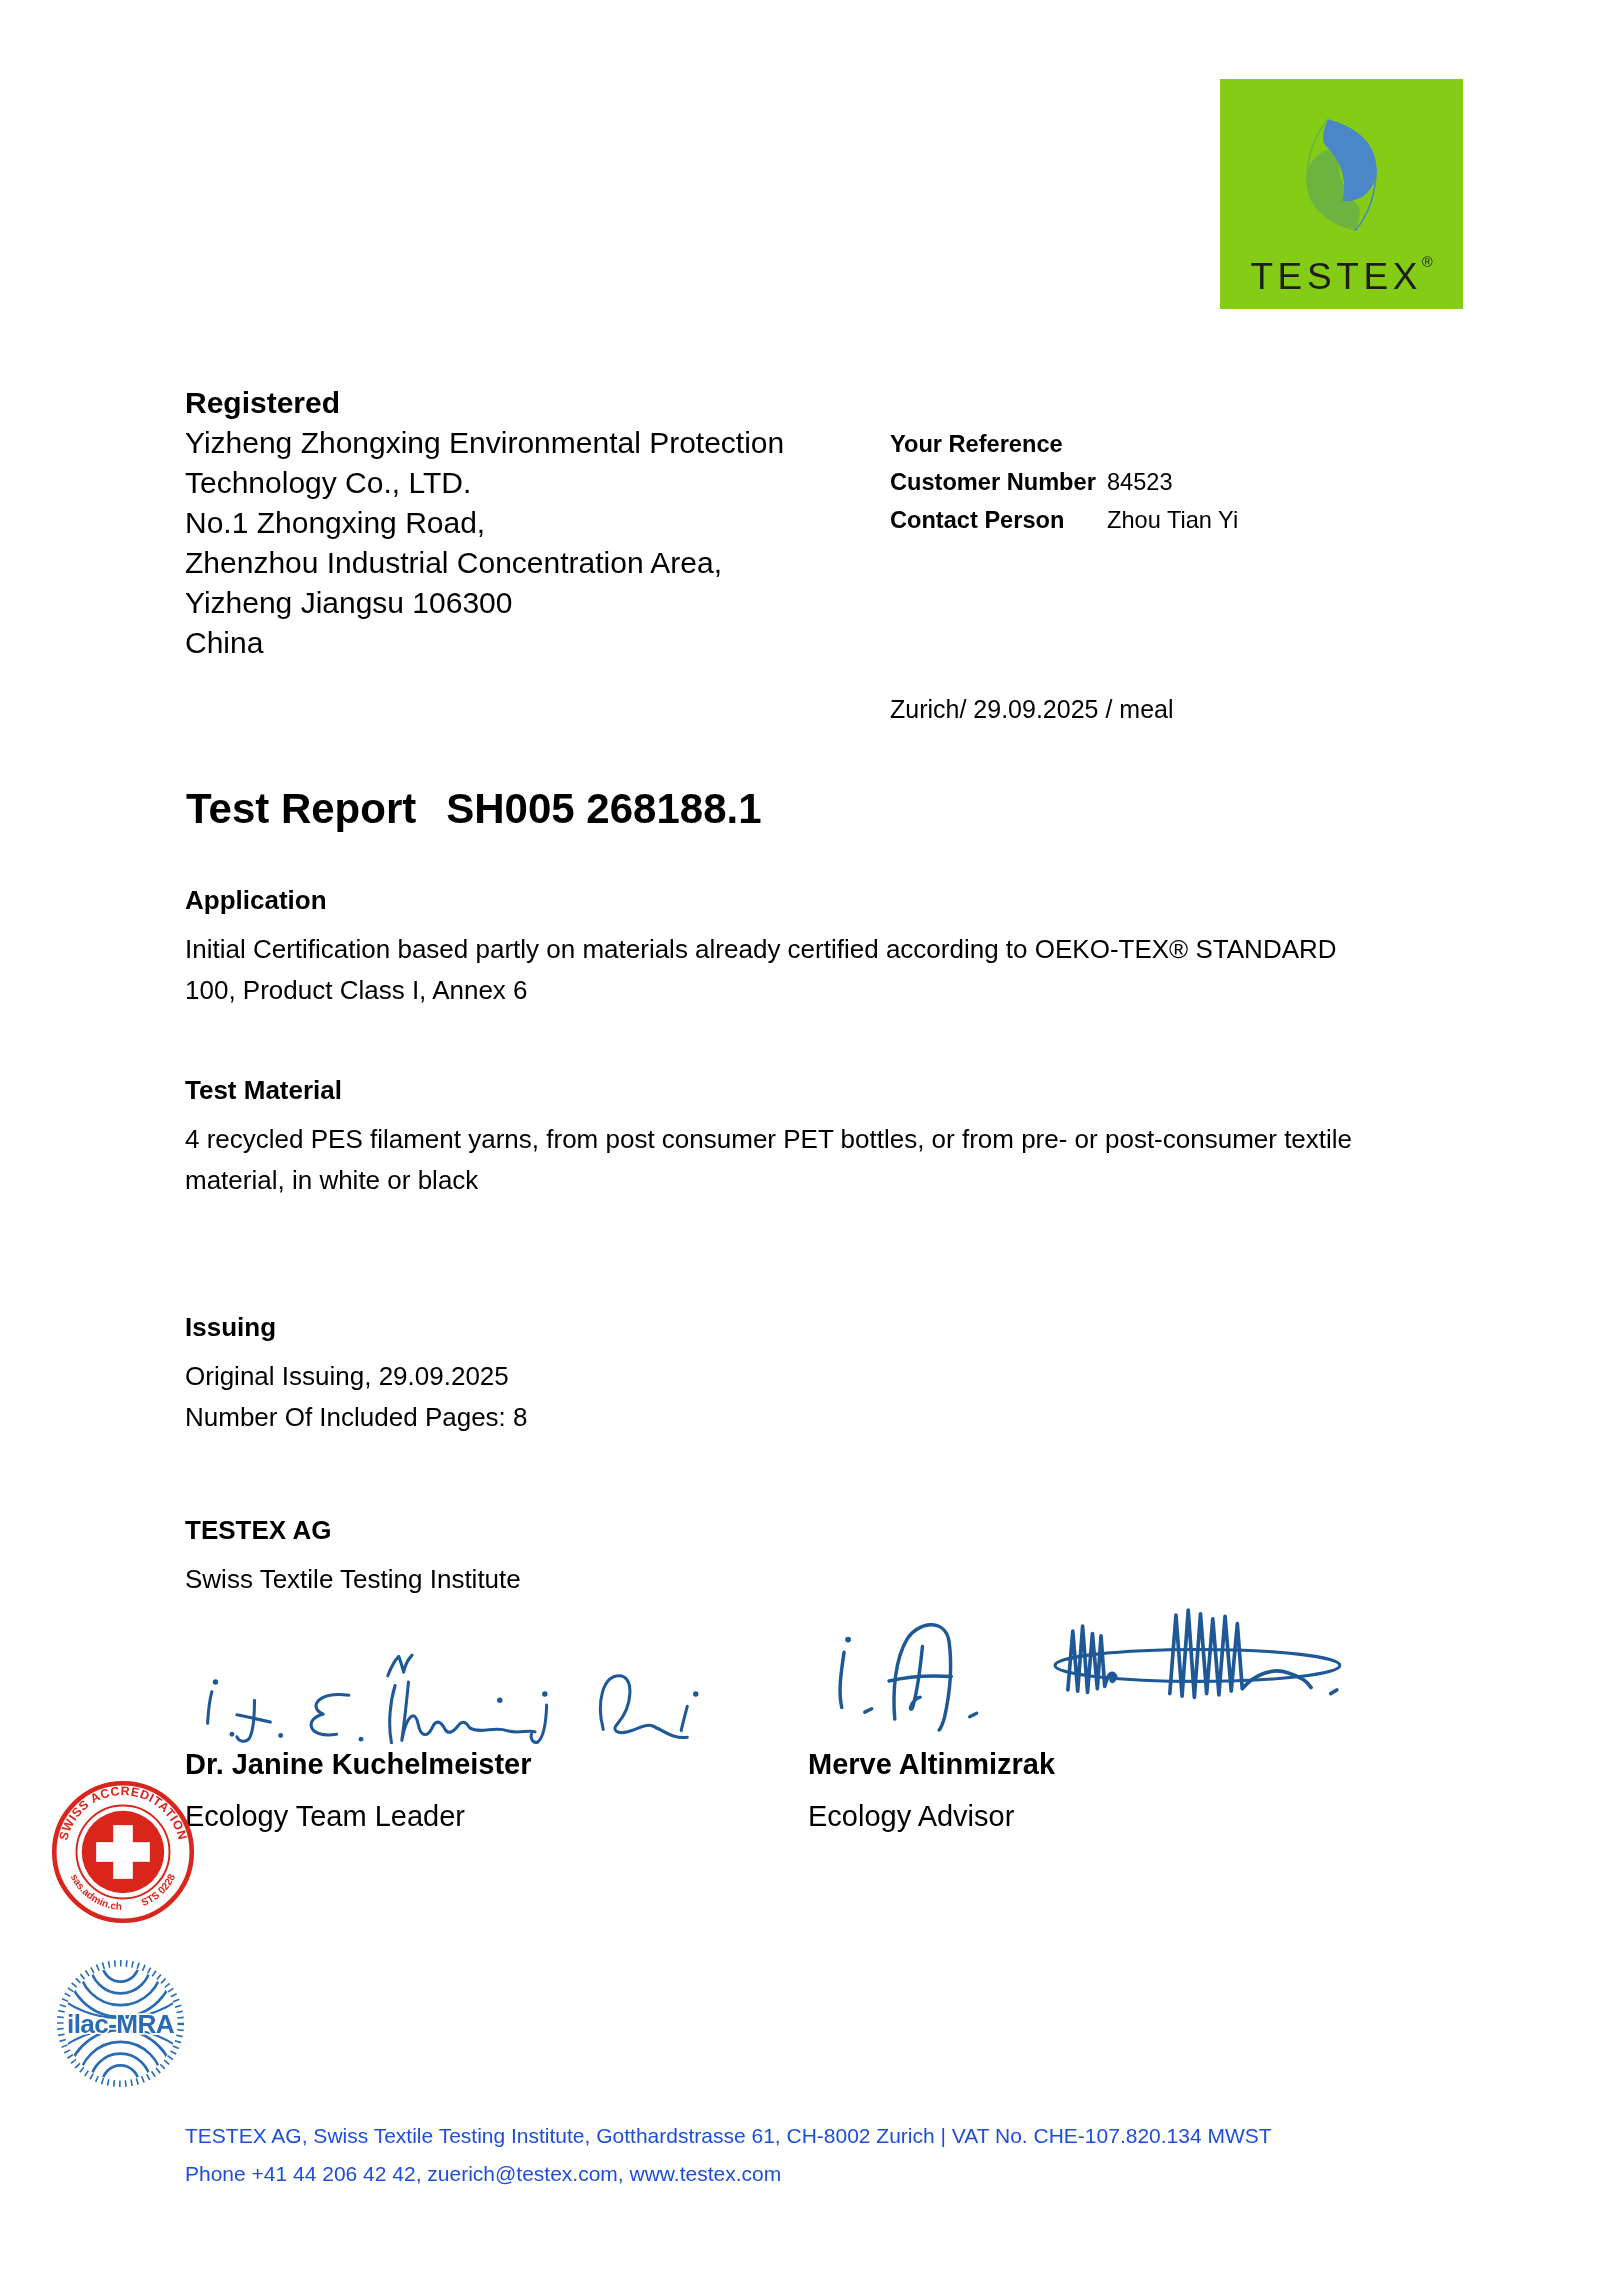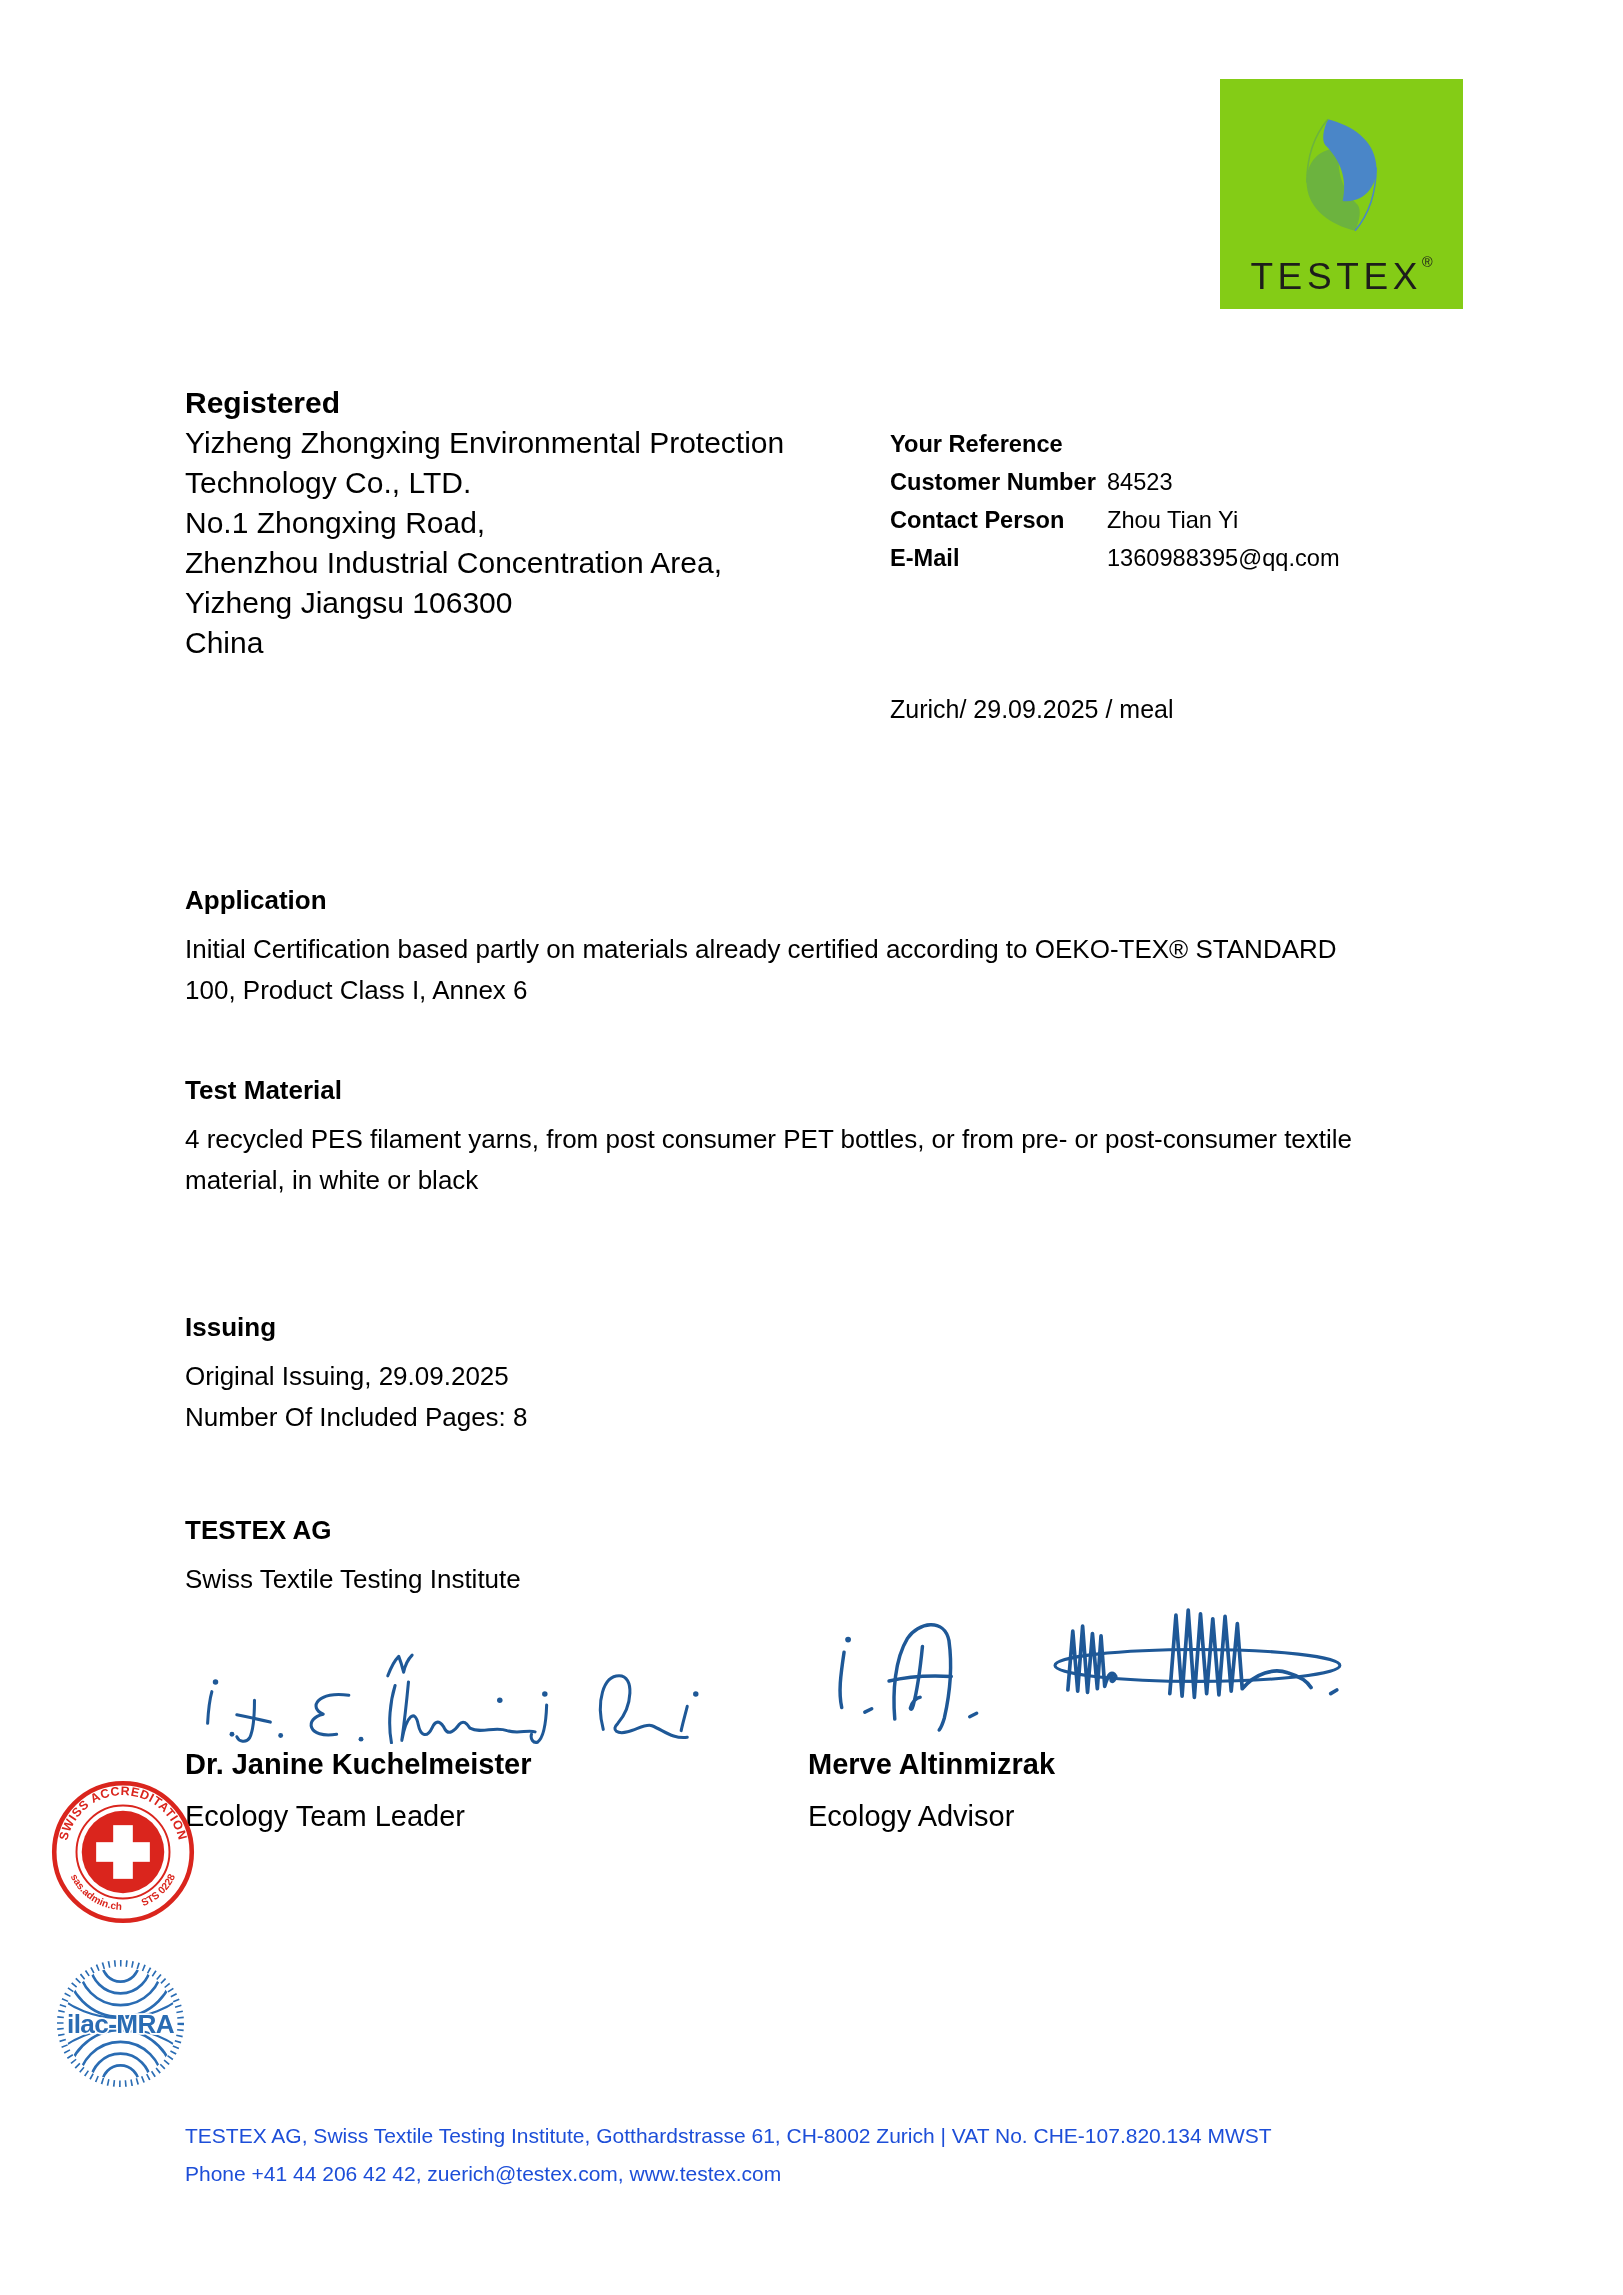--- a/index.html
+++ b/index.html
@@ -77,28 +77,27 @@
   <div class="abs refblock">
     <div class="bold">Your Reference</div>
     <div class="refrow">
       <span class="reflabel">Customer Number</span>
       <span>84523</span>
     </div>
     <div class="refrow">
       <span class="reflabel">Contact Person</span>
       <span>Zhou Tian Yi</span>
     </div>
-    <div class="refrow">
-      <span class="reflabel">E-Mail</span>
-      <span>1360988395@qq.com</span>
-    </div>
   </div>
 
   <div class="abs dateline">Zurich/ 29.09.2025 / meal</div>
 
+  <div class="abs title">
+    <span>Test Report</span><span class="num">SH005 268188.1</span>
+  </div>
 
   <div class="abs section sec-application">
     <div class="heading">Application</div>
     <div>Initial Certification based partly on materials already certified according to OEKO-TEX® STANDARD</div>
     <div>100, Product Class I, Annex 6</div>
   </div>
 
   <div class="abs section sec-material">
     <div class="heading">Test Material</div>
     <div>4 recycled PES filament yarns, from post consumer PET bottles, or from pre- or post-consumer textile</div>

